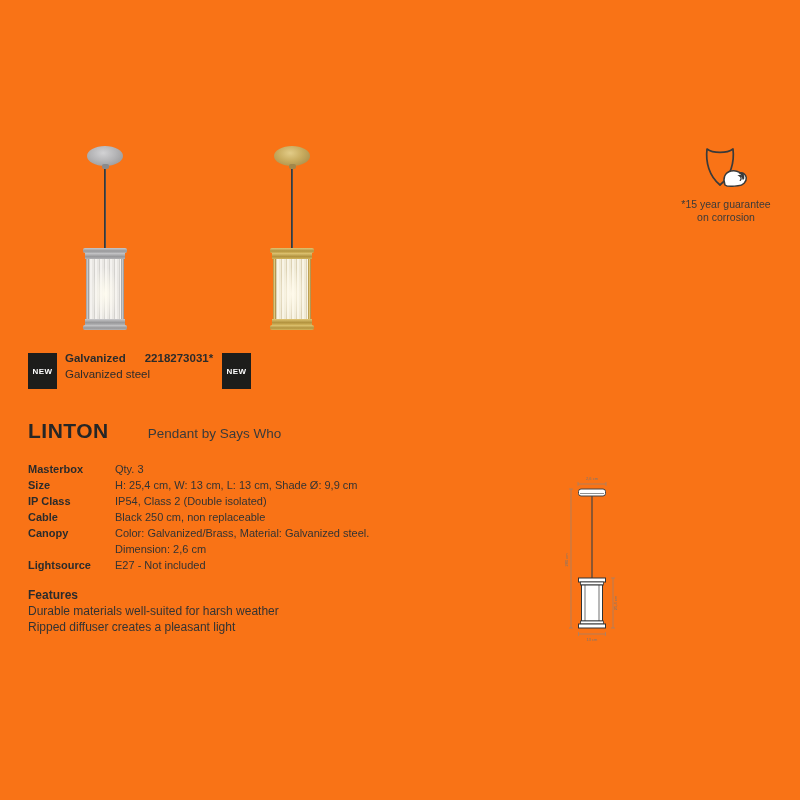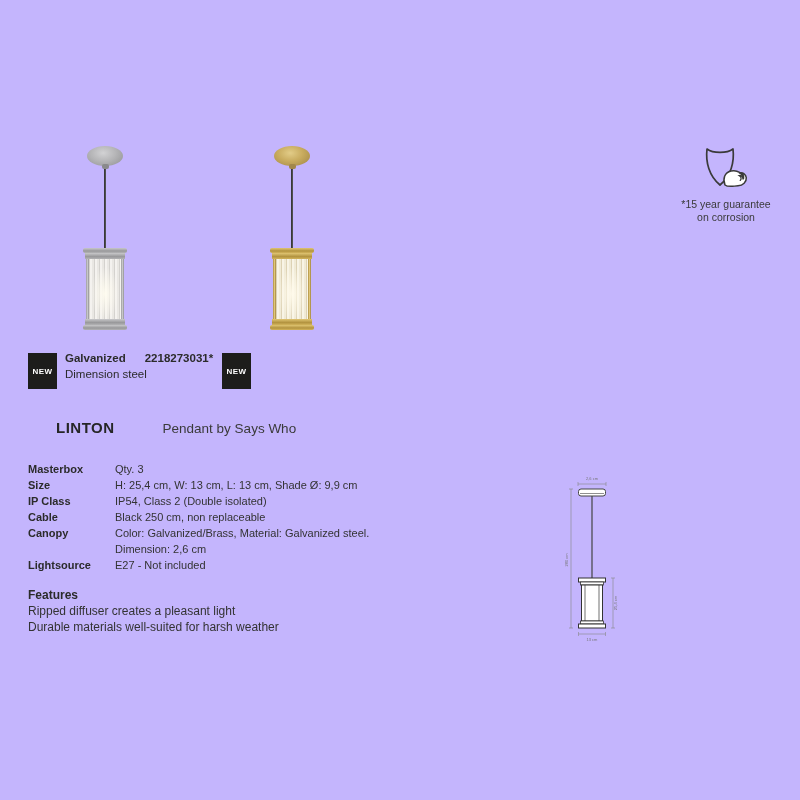--- a/index.html
+++ b/index.html
@@ -1,18 +1,18 @@
 <!DOCTYPE html>
 <html><head>
 <meta charset="utf-8">
 <style>
   * { margin:0; padding:0; box-sizing:border-box; }
   html,body { background:#ffffff; }
   body { font-family:"Liberation Sans", sans-serif; color:#2b2b2b; }
-  .page { position:relative; width:800px; height:800px; background:#c4b5fd; overflow:hidden; }
+  .page { position:relative; width:800px; height:800px; background:#f97316; overflow:hidden; }
 
   
   .lamp { position:absolute; width:44px; }
   .lamp-galvanized { left:83px; top:146px; }
   .lamp-brass { left:270px; top:146px; }
   .canopy { position:relative; margin:0 auto; width:36px; height:20px; border-radius:50%; }
   .lamp-galvanized .canopy { background:radial-gradient(ellipse at 45% 35%, #d2d2d4 0%, #b5b5b7 45%, #8e8e90 100%); }
   .lamp-brass .canopy { background:radial-gradient(ellipse at 45% 35%, #e2cc88 0%, #c8ab5e 45%, #9d8344 100%); }
   .canopy-hub { position:absolute; left:50%; bottom:-3px; width:7px; height:5px; margin-left:-3.5px; border-radius:2px; }
   .lamp-galvanized .canopy-hub { background:#8a8a8c; }
@@ -44,22 +44,22 @@
   .label-group { position:absolute; top:351px; display:flex; align-items:flex-start; }
   .label-group.g1 { left:28px; } .label-group.g2 { left:222px; }
   .new-badge { width:29px; height:36px; background:#1d1d1b; color:#ffffff; font-size:8px; font-weight:bold;
                letter-spacing:.5px; display:flex; align-items:center; justify-content:center; margin-top:2px; }
   .label-text { margin-left:8px; font-size:11.5px; line-height:15.5px; }
   .label-text .bold { font-weight:bold; }
   .label-text .sku { margin-left:19px; font-weight:bold; }
 
   
   .title-row { position:absolute; left:28px; top:419px; display:flex; align-items:baseline; }
-  .title-name { font-size:15px; font-weight:bold; letter-spacing:.5px; color:#262626;margin-left:28px; }
-  .title-sub { font-size:13.5px; color:#3a3a3a; margin-left:19px;padding-left:29px; }
+  .title-name { font-size:21px; font-weight:bold; letter-spacing:.5px; color:#262626; }
+  .title-sub { font-size:13.5px; color:#3a3a3a; margin-left:10px;padding-left:29px; }
 
   
   .specs { position:absolute; left:28px; top:461px; width:420px; display:grid;
            grid-template-columns:87px 1fr; font-size:11px; line-height:16px; color:#333333; }
   .specs .k { font-weight:bold; color:#2b2b2b; }
 
   
   .features { position:absolute; left:28px; top:587px; font-size:12px; line-height:16px; color:#333333; }
   .features .k { font-weight:bold; color:#2b2b2b; }
 
@@ -115,21 +115,21 @@
     <div class="guarantee-text">
       <div>*15 year guarantee</div>
       <div>on corrosion</div>
     </div>
   </div>
 
   <div class="label-group g1">
     <div class="new-badge">NEW</div>
     <div class="label-text">
       <div><span class="bold">Galvanized</span><span class="sku">2218273031*</span></div>
-      <div>Dimension steel</div>
+      <div>Galvanized steel</div>
     </div>
   </div>
   <div class="label-group g2">
     <div class="new-badge">NEW</div>
   </div>
 
   <div class="title-row">
     <span class="title-name">LINTON</span>
     <span class="title-sub">Pendant by Says Who</span>
   </div>
@@ -146,22 +146,22 @@
     <div class="k">Canopy</div>
     <div class="v">Color: Galvanized/Brass, Material: Galvanized steel.</div>
     <div class="k"></div>
     <div class="v">Dimension: 2,6 cm</div>
     <div class="k">Lightsource</div>
     <div class="v">E27 - Not included</div>
   </div>
 
   <div class="features">
     <div class="k">Features</div>
+    <div>Durable materials well-suited for harsh weather</div>
     <div>Ripped diffuser creates a pleasant light</div>
-    <div>Durable materials well-suited for harsh weather</div>
   </div>
 
   <svg class="tech" width="90" height="175" viewBox="0 0 90 175">
 
     <text x="40" y="12" font-size="4" fill="#777" text-anchor="middle">2,6 cm</text>
     <line x1="26" y1="16" x2="54" y2="16" stroke="#888" stroke-width="0.6"></line>
     <line x1="26" y1="14" x2="26" y2="18" stroke="#888" stroke-width="0.6"></line>
     <line x1="54" y1="14" x2="54" y2="18" stroke="#888" stroke-width="0.6"></line>
 
     <rect x="26.5" y="21" width="27" height="7" rx="2.5" fill="#ffffff" stroke="#444" stroke-width="1"></rect>

